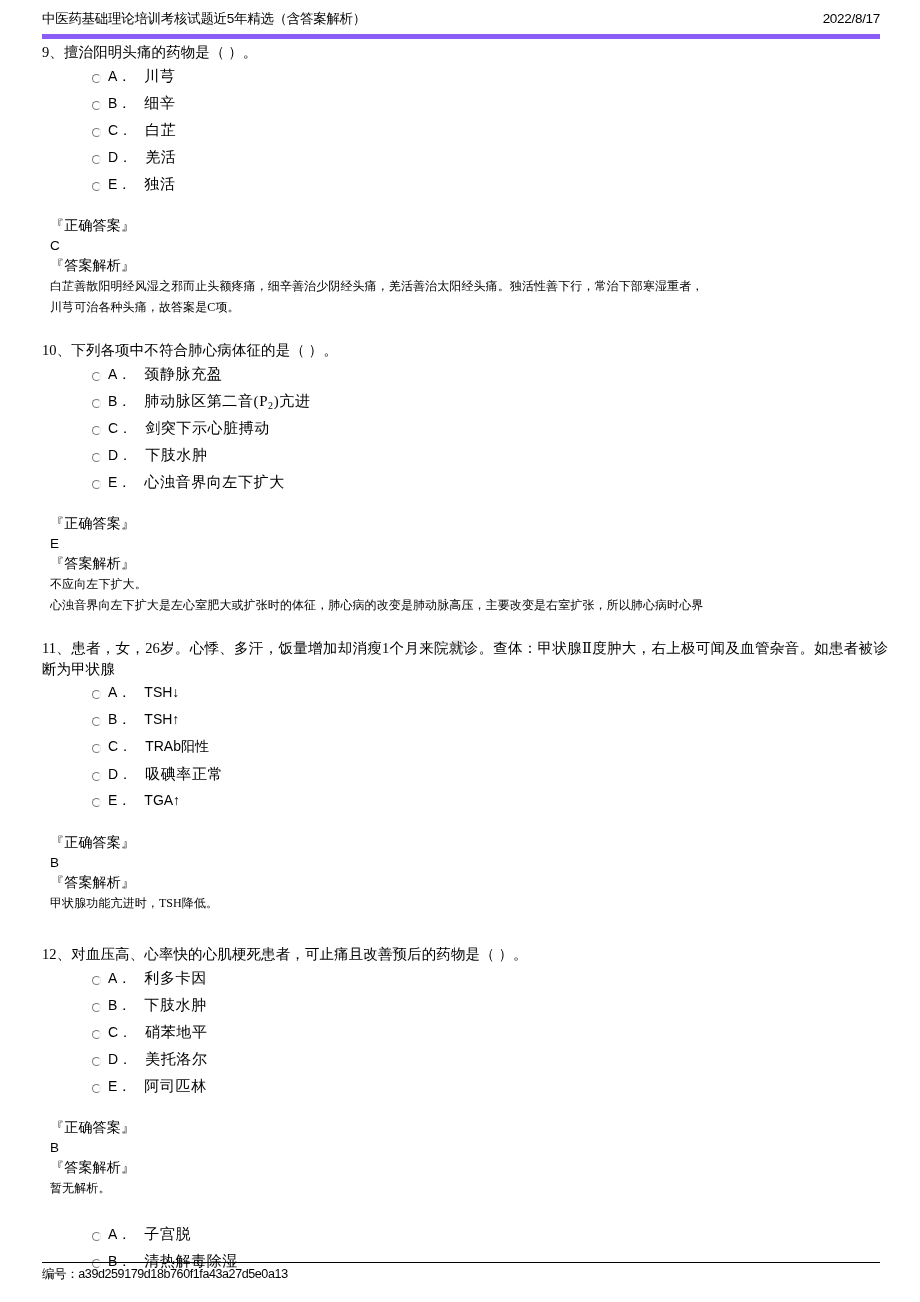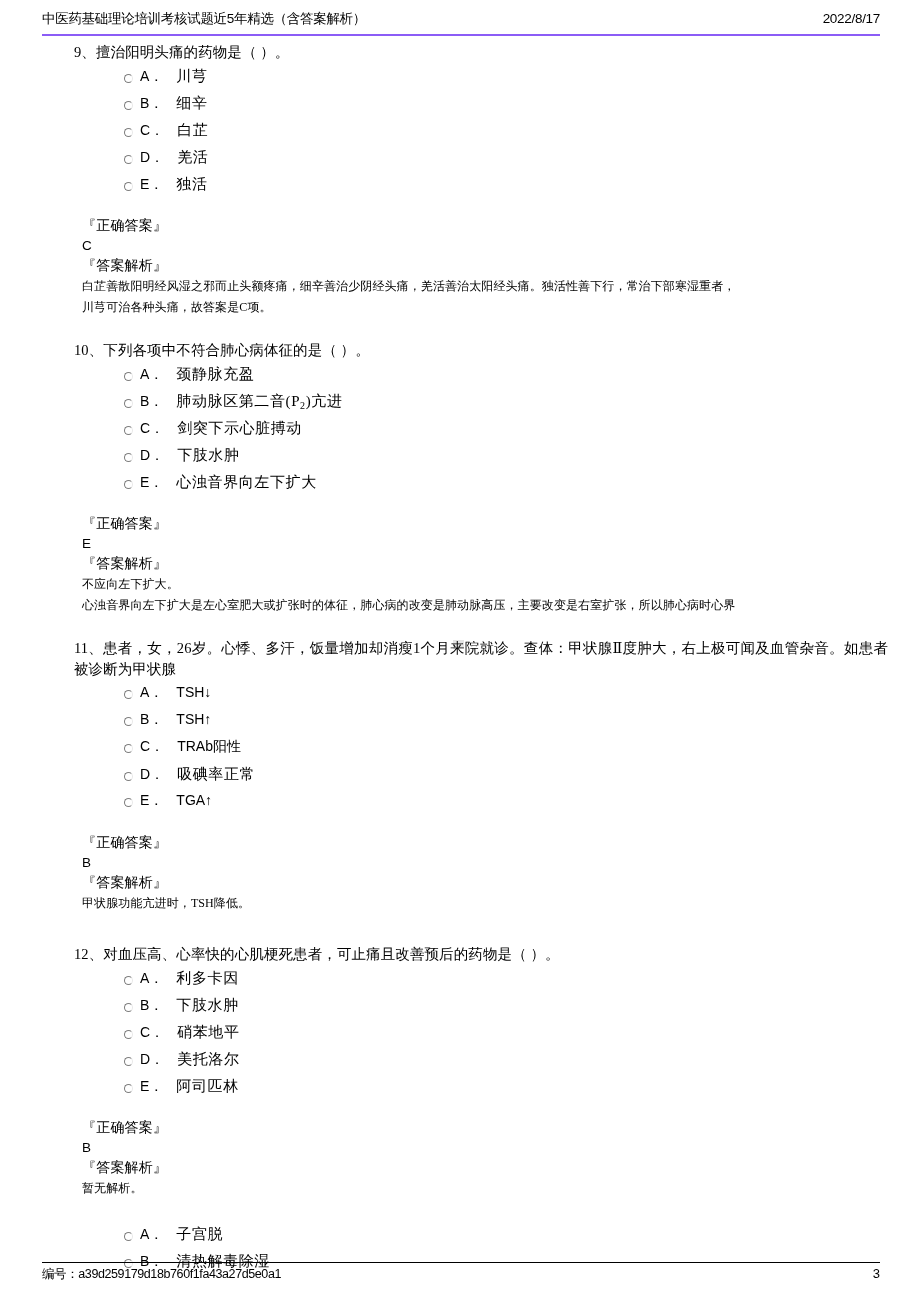--- a/index.html
+++ b/index.html
@@ -23,21 +23,21 @@
     height: 1302px;
   }
 
   
   .header {
     position: absolute;
     left: 42px;
     top: 10px;
     width: 838px;
     height: 24px;
-    border-bottom: 2px solid #8b5cf6;
+    border-bottom: 5px solid #8b5cf6;
     display: flex;
     align-items: flex-start;
     justify-content: space-between;
   }
   .header-title {
     font-family: "Liberation Sans", "DejaVu Sans", sans-serif;
     font-size: 13.5px;
     line-height: 17px;
     letter-spacing: -0.3px;
     white-space: nowrap;
@@ -53,21 +53,21 @@
   
   .footer {
     position: absolute;
     left: 42px;
     top: 1262px;
     width: 838px;
     border-top: 1px solid #000;
     padding-top: 3px;
     display: flex;
     align-items: flex-start;
-    justify-content: space-between;
+    justify-content: flex-start;
   }
   .footer-id {
     font-family: "Liberation Sans", "DejaVu Sans", sans-serif;
     font-size: 12.5px;
     line-height: 16px;
     letter-spacing: -0.4px;
     white-space: nowrap;
   }
   .footer-page {
     font-family: "Liberation Sans", "DejaVu Sans", sans-serif;
@@ -79,21 +79,20 @@
   
   .content {
     position: absolute;
     left: 0;
     top: 42px;
     width: 920px;
   }
 
   .question-block {
     position: relative;
-    margin-left: 32px;
   }
 
   .stem {
     padding-left: 42px;
     padding-right: 32px;
     font-size: 14.5px;
     line-height: 21px;
     letter-spacing: 0.1px;
     text-align: justify;
   }

